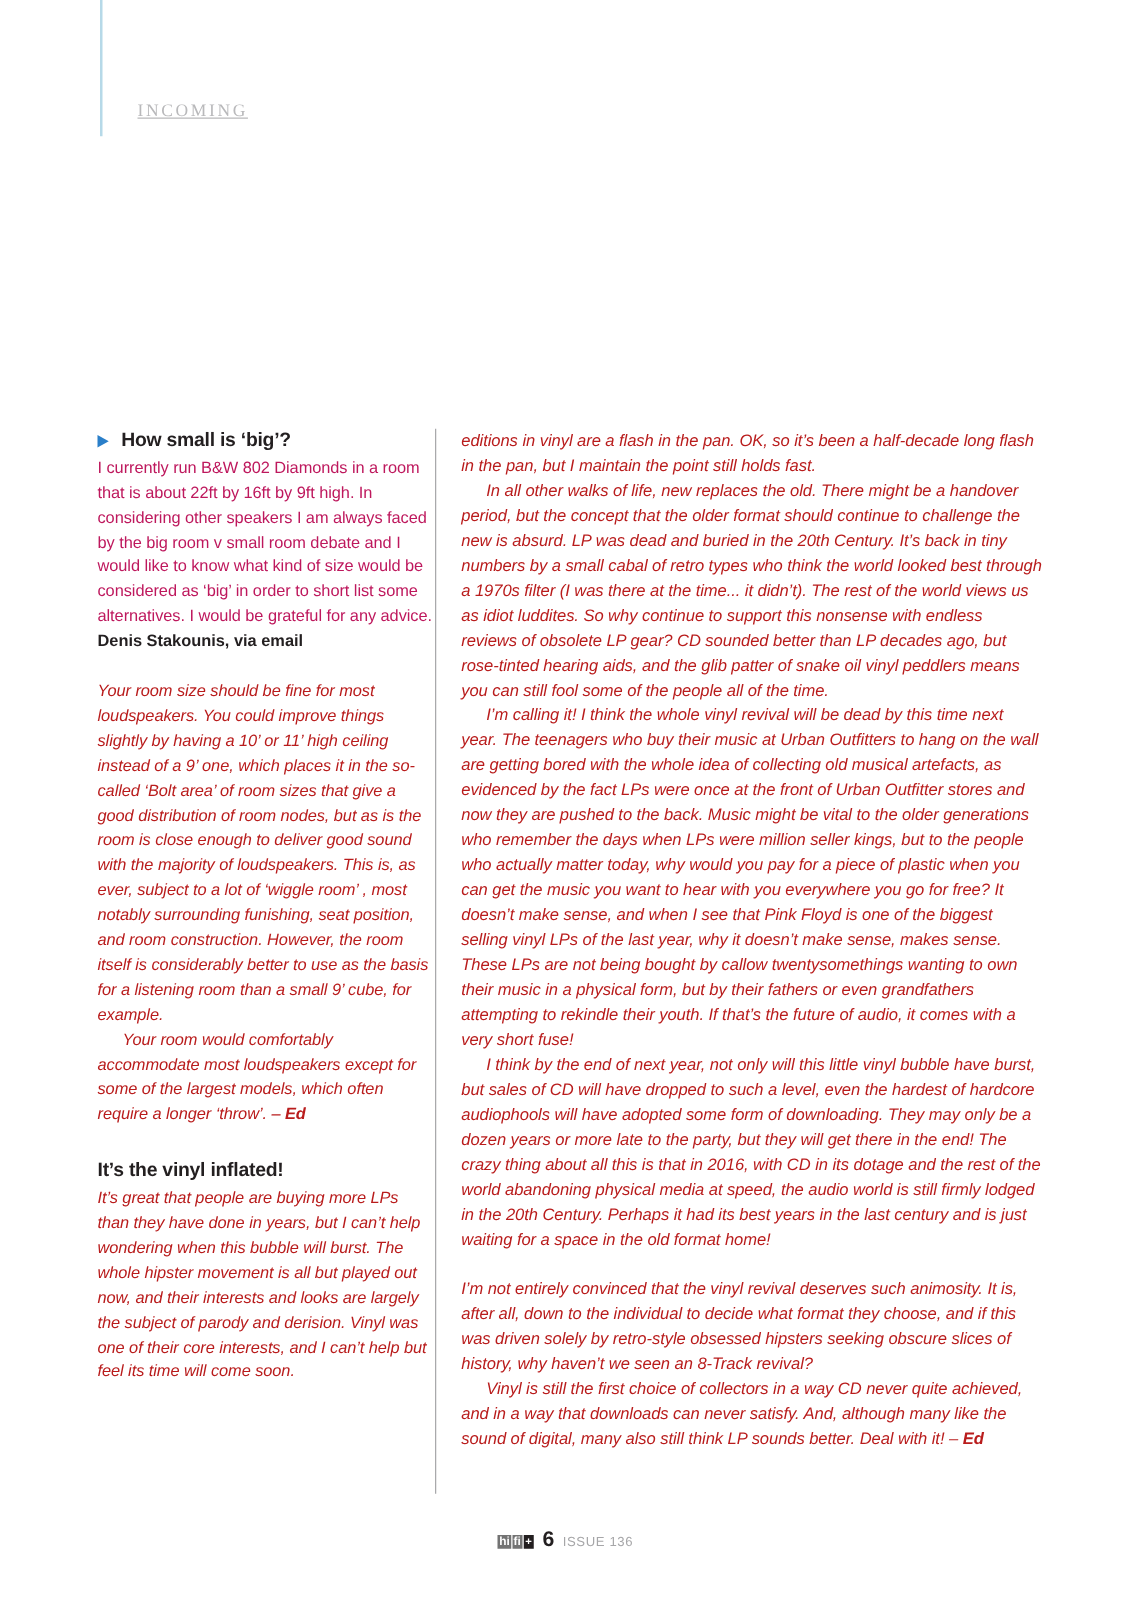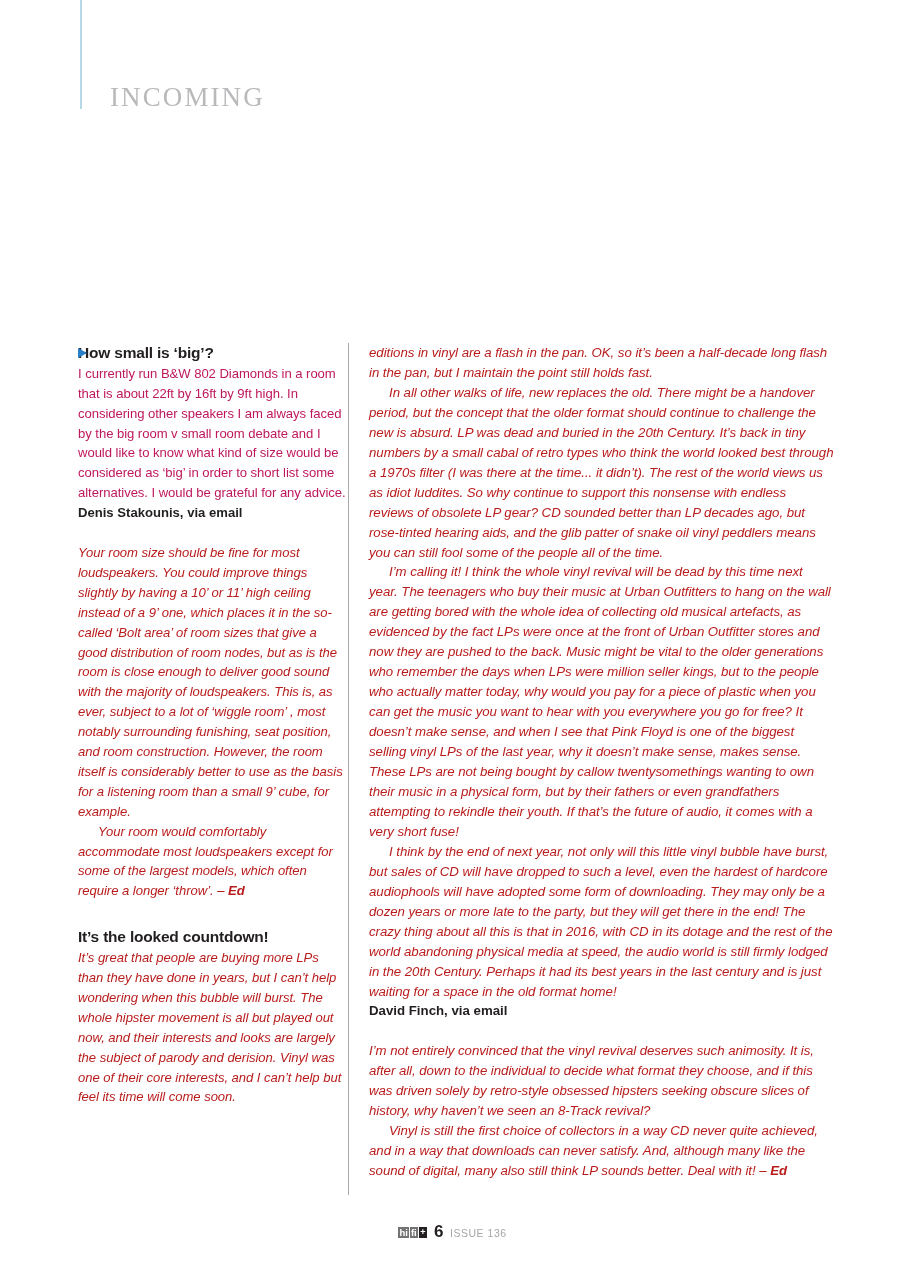--- a/index.html
+++ b/index.html
@@ -24,24 +24,25 @@
     top: 0;
     width: 2px;
     height: 109px;
     background: #b6d9e8;
   }
   .section-title {
     position: absolute;
     left: 110px;
     top: 82px;
     font-family: "Liberation Serif", serif;
-    font-size: 27px;
+    font-size: 14px;
     letter-spacing: 2.1px;
     color: #b9b9bb;
     white-space: nowrap;
+    text-decoration: underline;
   }
 
   
   .columns {
     position: absolute;
     left: 0;
     top: 343px;
     width: 905px;
     height: 860px;
   }
@@ -65,20 +66,21 @@
   h2.article-heading {
     margin: 0 0 1px 0;
     font-size: 15.5px;
     font-weight: bold;
     line-height: 1.28;
     letter-spacing: -0.2px;
     color: #231f20;
     position: relative;
   }
   h2.article-heading.with-bullet {
+    padding-left: 19px;
   }
   .bullet-triangle {
     position: absolute;
     left: 0;
     top: 5px;
     width: 0;
     height: 0;
     border-top: 5.5px solid transparent;
     border-bottom: 5.5px solid transparent;
     border-left: 9px solid #2a7fc9;
@@ -193,39 +195,38 @@
 
     <p class="signature">Denis Stakounis, via email</p>
 
     <p class="reply-text spacer-before">Your room size should be fine for most loudspeakers. You could improve things slightly by having a 10’ or 11’ high ceiling instead of a 9’ one, which places it in the so-called ‘Bolt area’ of room sizes that give a good distribution of room nodes, but as is the room is close enough to deliver good sound with the majority of loudspeakers. This is, as ever, subject to a lot of ‘wiggle room’ , most notably surrounding funishing, seat position, and room construction. However, the room itself is considerably better to use as the basis for a listening room than a small 9’ cube, for example.</p>
 
     <p class="reply-text indented"><span>Your room would comfortably accommodate most loudspeakers except for some of the largest models, which often require a longer  ‘throw’.  – </span><span class="ed-sign">Ed</span></p>
 
     <div class="heading-gap"></div>
 
     <h2 class="article-heading">
-      <span>It’s the looked countdown!</span>
+      <span>It’s the vinyl inflated!</span>
     </h2>
 
     <p class="reply-text">It’s great that people are buying more LPs than they have done in years, but I can’t help wondering when this bubble will burst. The whole hipster movement is all but played out now, and their interests and looks are largely the subject of parody and derision. Vinyl was one of their core interests, and I can’t help but feel its time will come soon.</p>
 
 
   </div>
 
   <div class="col col-right">
 
     <p class="reply-text">editions in vinyl are a flash in the pan. OK, so it’s been a half-decade long flash in the pan, but I maintain the point still holds fast.</p>
 
     <p class="reply-text indented">In all other walks of life, new replaces the old. There might be a handover period, but the concept that the older format should continue to challenge the new is absurd. LP was dead and buried in the 20th Century. It’s back in tiny numbers by a small cabal of retro types who think the world looked best through a 1970s filter (I was there at the time... it didn’t). The rest of the world views us as idiot luddites. So why continue to support this nonsense with endless reviews of obsolete LP gear? CD sounded better than LP decades ago, but rose-tinted hearing aids, and the glib patter of snake oil vinyl peddlers means you can still fool some of the people all of the time.</p>
 
     <p class="reply-text indented">I’m calling it! I think the whole vinyl revival will be dead by this time next year. The teenagers who buy their music at Urban Outfitters to hang on the wall are getting bored with the whole idea of collecting old musical artefacts, as evidenced by the fact LPs were once at the front of Urban Outfitter stores and now they are pushed to the back. Music might be vital to the older generations who remember the days when LPs were million seller kings, but to the people who actually matter today, why would you pay for a piece of plastic when you can get the music you want to hear with you everywhere you go for free? It doesn’t make sense, and when I see that Pink Floyd is one of the biggest selling vinyl LPs of the last year, why it doesn’t make sense, makes sense. These LPs are not being bought by callow twentysomethings wanting to own their music in a physical form, but by their fathers or even grandfathers attempting to rekindle their youth. If that’s the future of audio, it comes with a very short fuse!</p>
 
     <p class="reply-text indented">I think by the end of next year, not only will this little vinyl bubble have burst, but sales of CD will have dropped to such a level, even the hardest of hardcore audiophools will have adopted some form of downloading. They may only be a dozen years or more late to the party, but they will get there in the end! The crazy thing about all this is that in 2016, with CD in its dotage and the rest of the world abandoning physical media at speed, the audio world is still firmly lodged in the 20th Century. Perhaps it had its best years in the last century and is just waiting for a space in the old format home!</p>
 
-    <p class="signature">David Finch, via email</p>
 
     <p class="reply-text spacer-before">I’m not entirely convinced that the vinyl revival deserves such animosity. It is, after all, down to the individual to decide what format they choose, and if this was driven solely by retro-style obsessed hipsters seeking obscure slices of history, why haven’t we seen an 8-Track revival?</p>
 
     <p class="reply-text indented"><span>Vinyl is still the first choice of collectors in a way CD never quite achieved, and in a way that downloads can never satisfy. And, although many like the sound of digital, many also still think LP sounds better. Deal with it! – </span><span class="ed-sign">Ed</span></p>
 
   </div>
 </div>
 
 <div class="footer">
   <span class="brand-logo">

